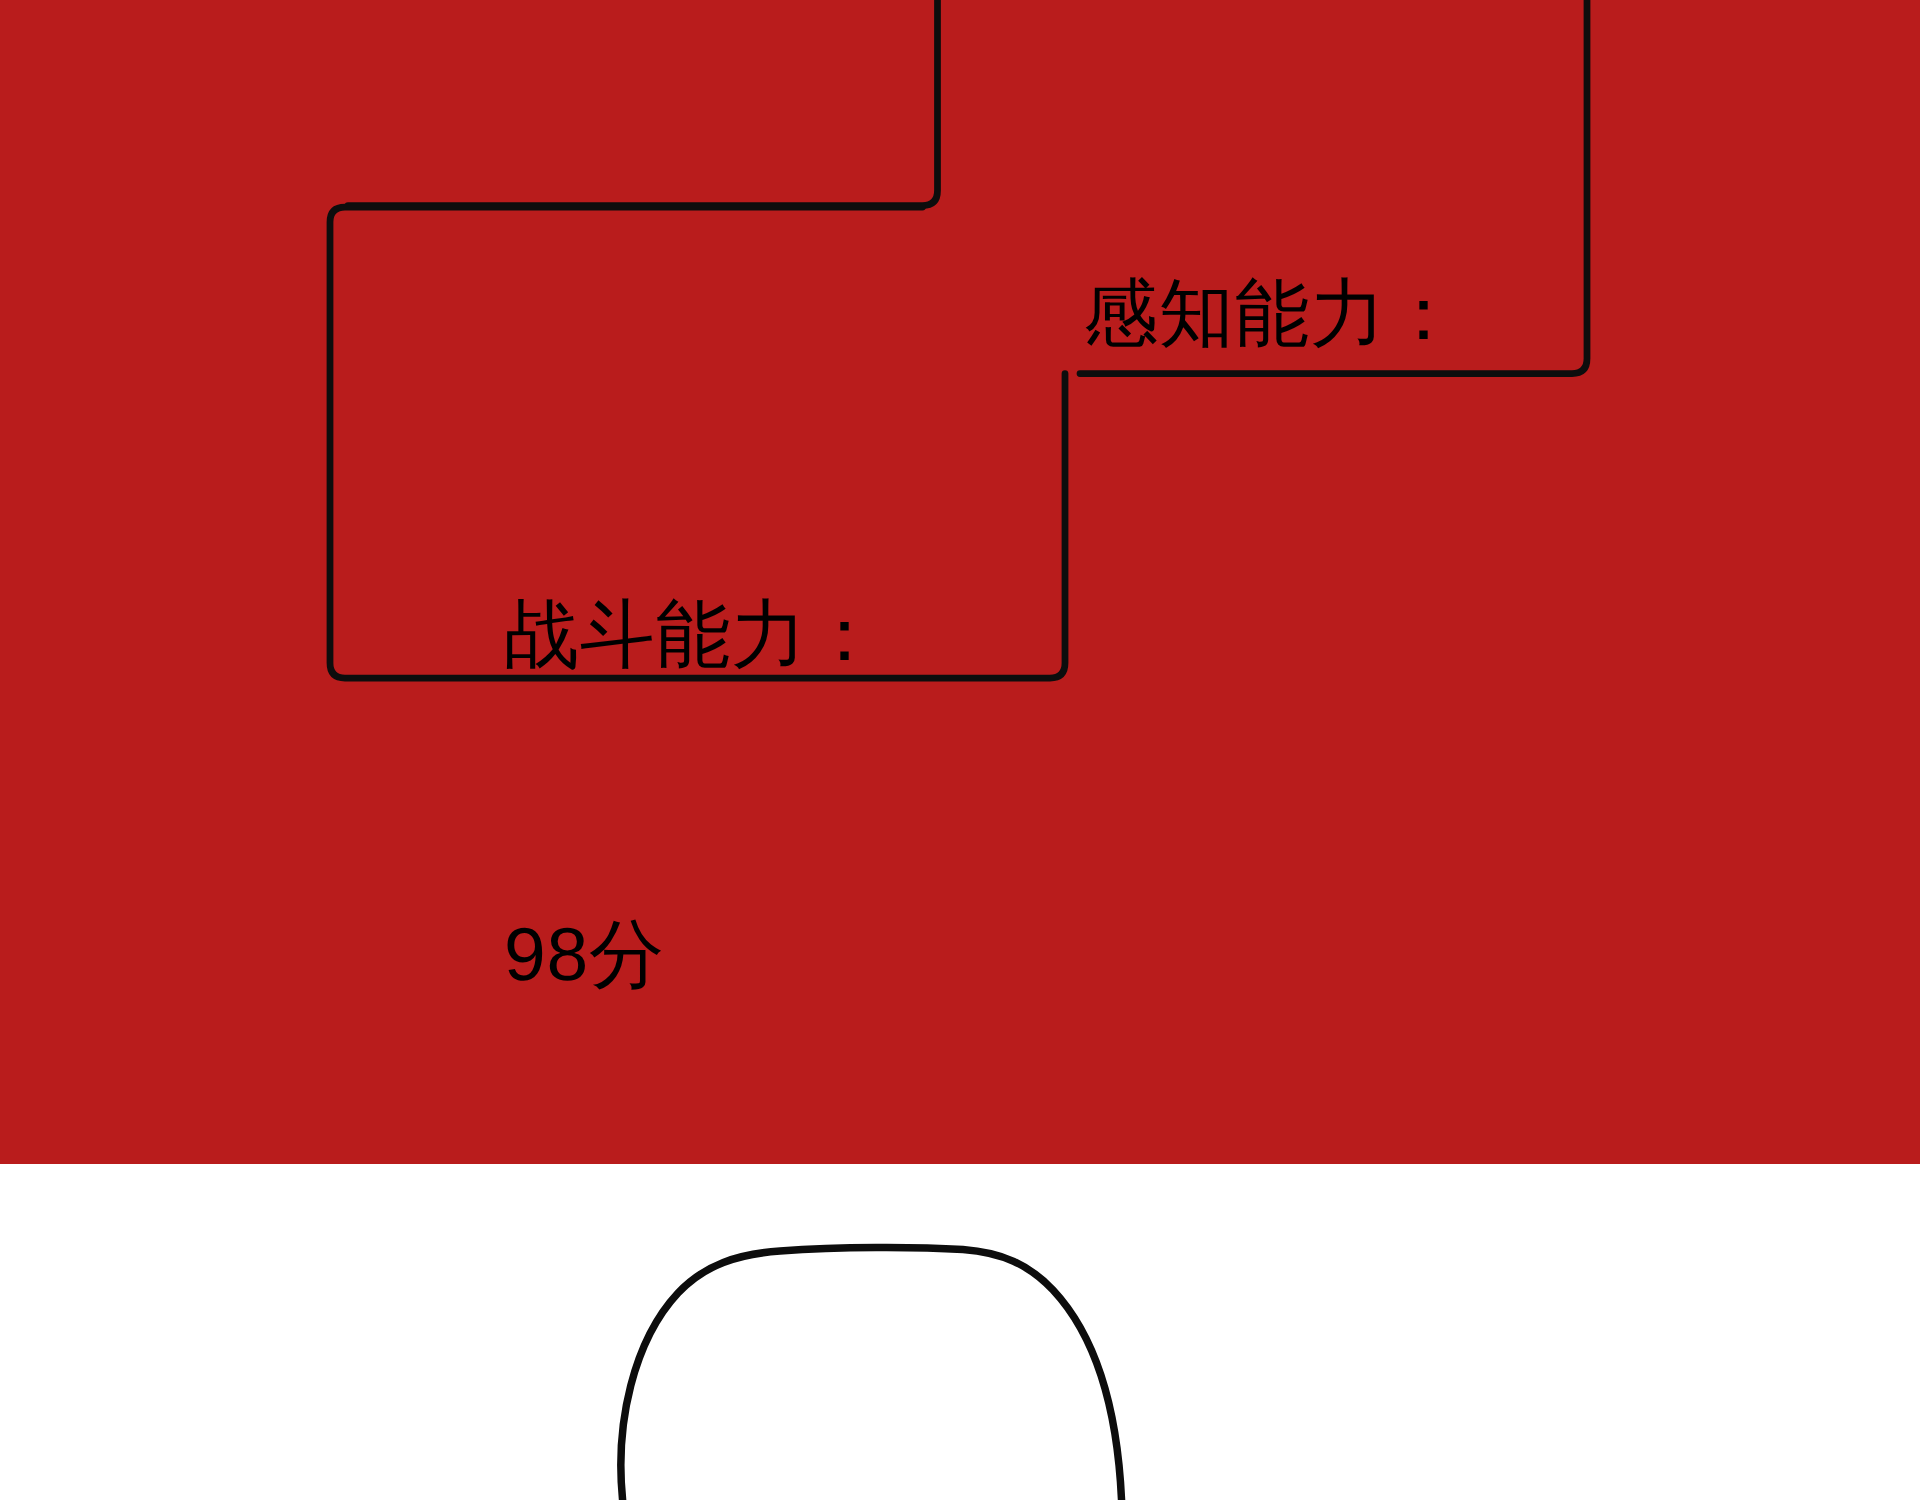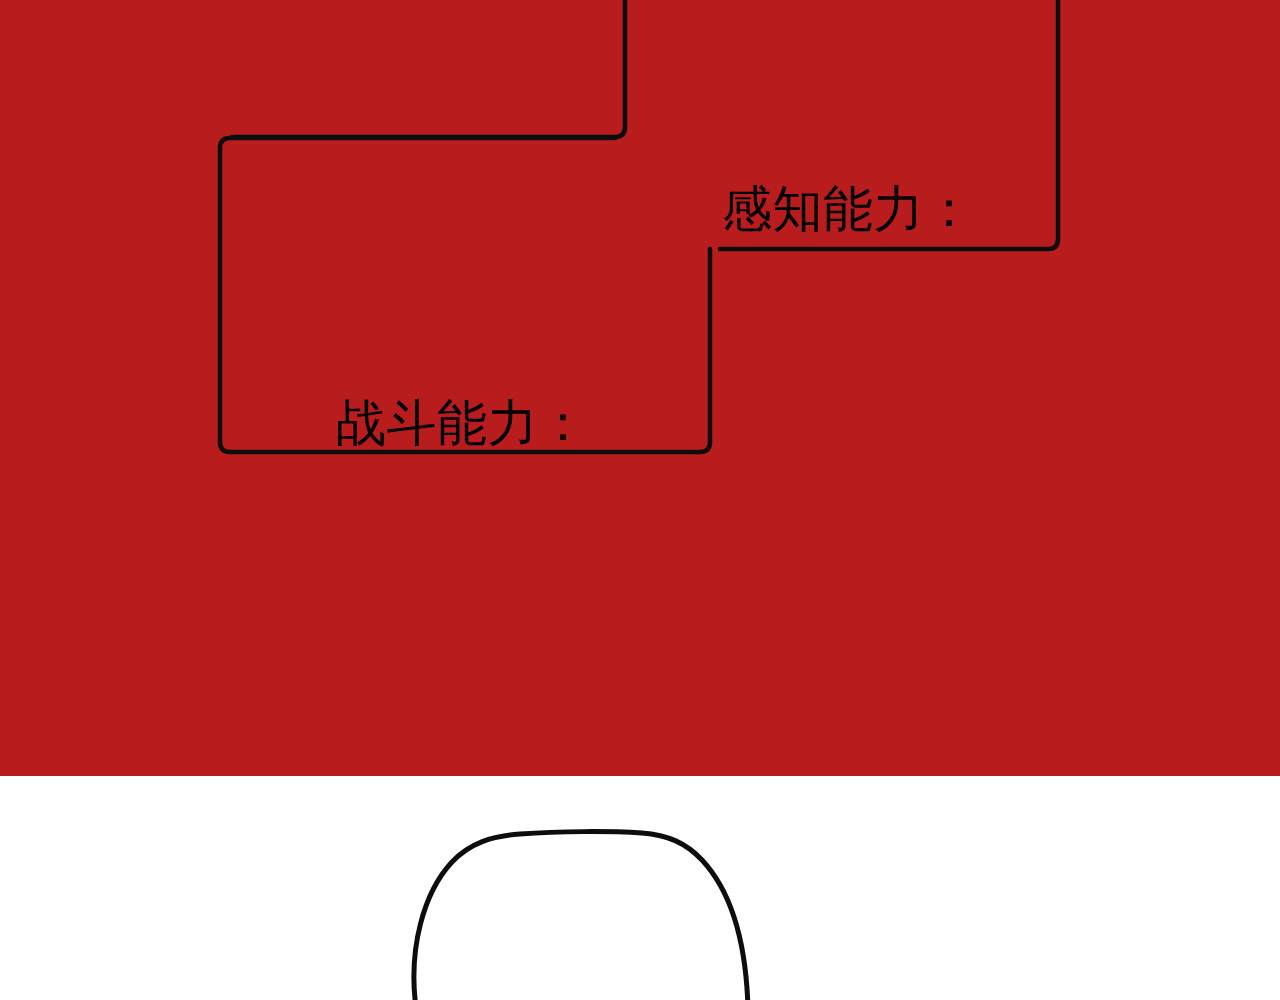--- a/index.html
+++ b/index.html
@@ -83,19 +83,20 @@
              C 668 835 686 843 702 860
              C 730 890 746 940 748 1008" fill="#ffffff" stroke="#0d0d0d" stroke-width="5" stroke-linecap="round" stroke-linejoin="round"></path>
   </svg>
 
   <div class="bubble-text" id="text-perception">
     <span class="txt-line">感知能力：</span>
   </div>
 
   <div class="bubble-text" id="text-combat">
     <span class="txt-line">战斗能力：</span>
+    <span class="txt-line">98分</span>
   </div>
 
   <div class="bubble-text" id="text-shout">
     
   </div>
 
 </div>
 
 </body></html>

